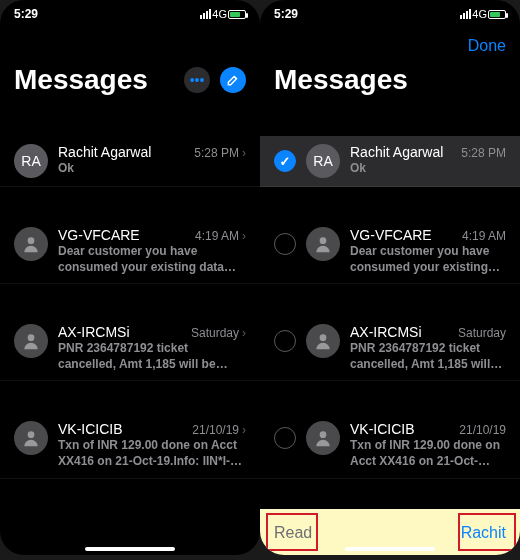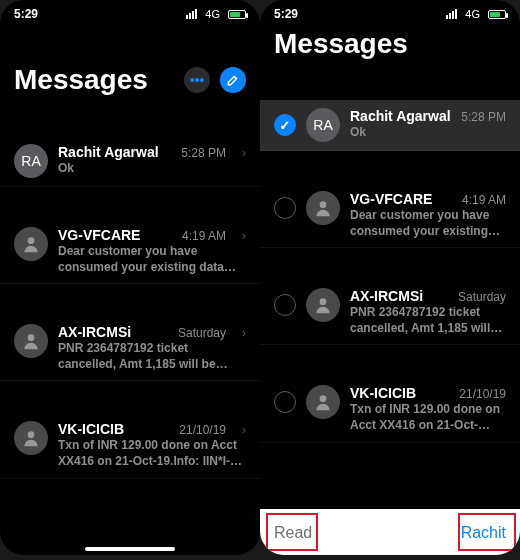--- a/index.html
+++ b/index.html
@@ -24,21 +24,21 @@
   .status-bar {
     height: 28px;
     display: flex;
     justify-content: space-between;
     align-items: center;
     padding: 0 14px;
     font-size: 12px;
     font-weight: 600;
     color: #fff;
   }
-  .status-right { display: flex; align-items: center; gap: 8px; }
+  .status-right { display: flex; align-items: center; gap: 1px; }
   .signal-bars { display: inline-flex; gap: 1px; align-items: flex-end; }
   .signal-bars span { width: 2px; background:#fff; }
   .signal-bars span:nth-child(1){height:4px;}
   .signal-bars span:nth-child(2){height:6px;}
   .signal-bars span:nth-child(3){height:8px;}
   .signal-bars span:nth-child(4){height:10px;}
   .battery {
     width: 18px; height: 9px; border:1px solid #fff; border-radius:2px;
     position: relative;
   }
@@ -93,32 +93,32 @@
   .check { color:#fff; font-size:13px; font-weight:700; }
   .avatar {
     width:34px; height:34px; border-radius:50%;
     background:#4a4a4c; display:flex; align-items:center; justify-content:center;
     color:#fff; font-size:13px; font-weight:500; flex-shrink:0;
   }
   .avatar.initials { background:#5a5a5e; font-size:14px; }
   .avatar svg { width:20px; height:20px; fill:#999; }
   .content { flex:1; min-width:0; }
   .line1 { display:flex; justify-content:space-between; align-items:baseline; gap:6px;}
-  .sender { color:#fff; font-size:14px; font-weight:700; white-space:nowrap; overflow:hidden; text-overflow:ellipsis;text-align:center; }
-  .time { color:#8e8e93; font-size:12px; flex-shrink:0; display:flex; align-items:center; gap:16px;}
+  .sender { color:#fff; font-size:14px; font-weight:400; white-space:nowrap; overflow:hidden; text-overflow:ellipsis;text-align:center; }
+  .time { color:#8e8e93; font-size:12px; flex-shrink:0; display:flex; align-items:center; gap:3px;}
   .preview {
     color:#8e8e93; font-size:12px; line-height:1.3;
     display:-webkit-box; -webkit-line-clamp:2; -webkit-box-orient:vertical;
     overflow:hidden; margin-top:1px;font-weight:bold;
   }
   .chev { color:#5a5a5e; font-size:12px; }
   .toolbar {
     height:46px; display:flex; justify-content:space-between; align-items:center;
     padding:0 14px; border-top:1px solid rgba(255,255,255,0.1);
-    background:#ffffff;
+    background:#fef9c3;
   }
   .tb-btn { font-size:16px; }
   .tb-read { color:#6e6e73; }
   .tb-delete { color:#0a84ff; }
   .highlight-box {
     position:absolute; border:2px solid #d11a2a; pointer-events:none;
   }
   .home-indicator {
     position:absolute; bottom:4px; left:50%; transform:translateX(-50%);
     width:90px; height:4px; background:#fff; border-radius:3px;
@@ -241,20 +241,23 @@
           <span></span>
           <span></span>
           <span></span>
         </span>
       <span class="fourg">4G</span>
       <span class="battery">
           <span class="battery-fill"></span>
         </span>
     </div>
   </div>
+  <div class="nav-bar">
+    <span class="done-btn">Done</span>
+  </div>
   <div class="header">
     <h1>Messages</h1>
   </div>
   <div class="list">
     <div class="row selected-row">
       <div class="select-circle checked">
           <span class="check">✓</span>
         </div>
       <div class="avatar initials">
           <span>RA</span>

